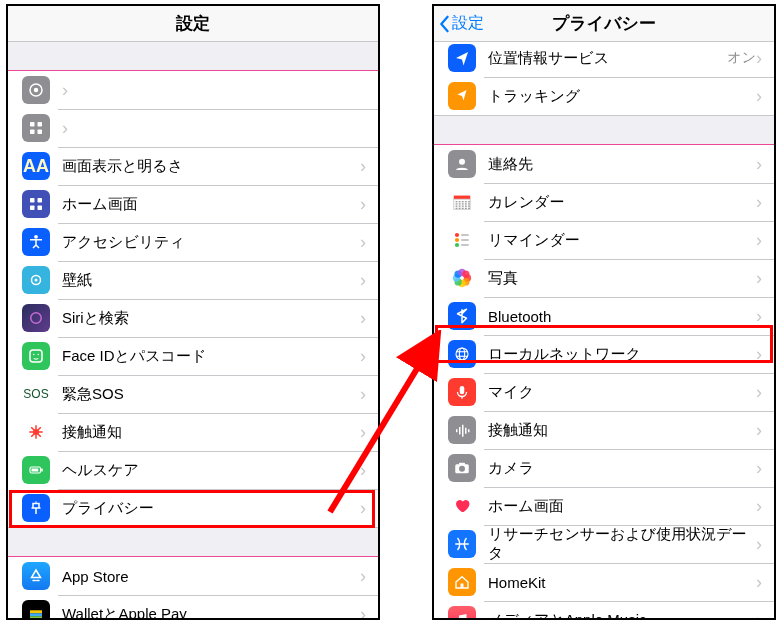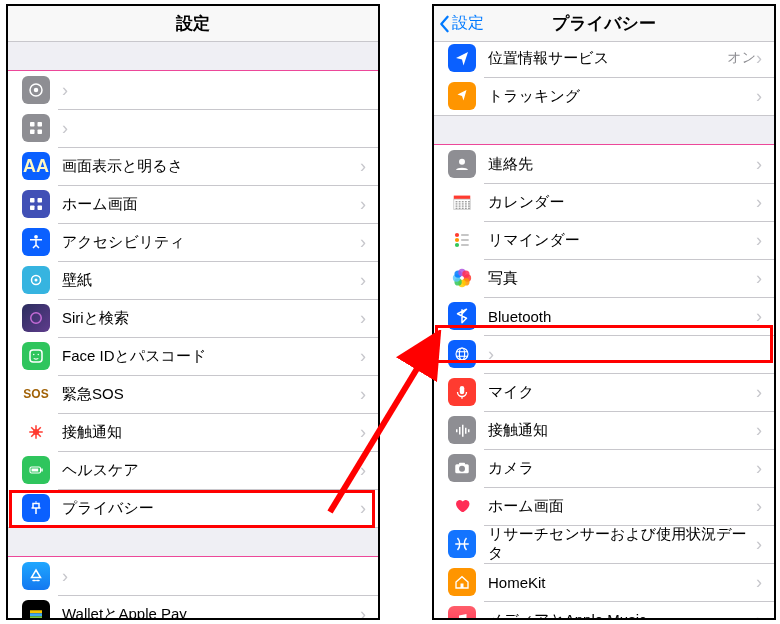--- a/index.html
+++ b/index.html
@@ -204,21 +204,21 @@
                 <path d="M9 15c1 1.5 5 1.5 6 0" stroke="#fff" stroke-width="1.5" fill="none"></path>
               </svg>
             </div>
           </span>
           <span class="label">Face IDとパスコード</span>
           <span class="chevron">›</span>
         </div>
         <div class="row">
           <span>
             <div class="icon" style="background:#ffffff">
-              <span style="color:#a16207;font-weight:700;font-size:12px">SOS</span>
+              <span style="color:#14532d;font-weight:400;font-size:12px">SOS</span>
             </div>
           </span>
           <span class="label">緊急SOS</span>
           <span class="chevron">›</span>
         </div>
         <div class="row">
           <span>
             <div class="icon" style="background:#ffffff">
               <svg width="18" height="18" viewBox="0 0 24 24" fill="#ff3b30">
                 <circle cx="12" cy="12" r="4"></circle>
@@ -267,20 +267,21 @@
     <div class="gap"></div>
     <div class="group" id="left-g2">
         <div class="row">
           <span>
             <div class="icon" style="background:linear-gradient(#1fa7ff,#1378f0)">
               <svg width="18" height="18" viewBox="0 0 24 24" fill="#fff">
                 <path d="M12 4l6 10H6z M8 18h3 M13 18h3" stroke="#fff" stroke-width="2" fill="none" stroke-linecap="round"></path>
               </svg>
             </div>
           </span>
+          <span class="label">App Store</span>
           <span class="chevron">›</span>
         </div>
         <div class="row">
           <span>
             <div class="icon" style="background:#000000">
               <svg width="18" height="18" viewBox="0 0 24 24" fill="#fff">
                 <rect x="4" y="7" width="16" height="4" fill="#f5c400"></rect>
                 <rect x="4" y="11" width="16" height="4" fill="#3fa9f5"></rect>
                 <rect x="4" y="15" width="16" height="3" fill="#7ac943"></rect>
               </svg>
@@ -427,20 +428,21 @@
             <span>
               <div class="icon" style="background:#0a60ff">
                 <svg width="18" height="18" viewBox="0 0 24 24" fill="#fff">
                   <circle cx="12" cy="12" r="8" stroke="#fff" stroke-width="1.5" fill="none"></circle>
                   <ellipse cx="12" cy="12" rx="3.5" ry="8" stroke="#fff" stroke-width="1.5" fill="none"></ellipse>
                   <line x1="4" y1="9" x2="20" y2="9" stroke="#fff" stroke-width="1.5"></line>
                   <line x1="4" y1="15" x2="20" y2="15" stroke="#fff" stroke-width="1.5"></line>
                 </svg>
               </div>
             </span>
+            <span class="label">ローカルネットワーク</span>
             <span class="chevron">›</span>
           </div>
           <div class="row">
             <span>
               <div class="icon" style="background:#ff3b30">
                 <svg width="18" height="18" viewBox="0 0 24 24" fill="#fff">
                   <rect x="9" y="4" width="6" height="11" rx="3"></rect>
                   <path d="M6 12a6 6 0 0012 0 M12 18v3" stroke="#fff" stroke-width="1.8" fill="none"></path>
                 </svg>
               </div>

